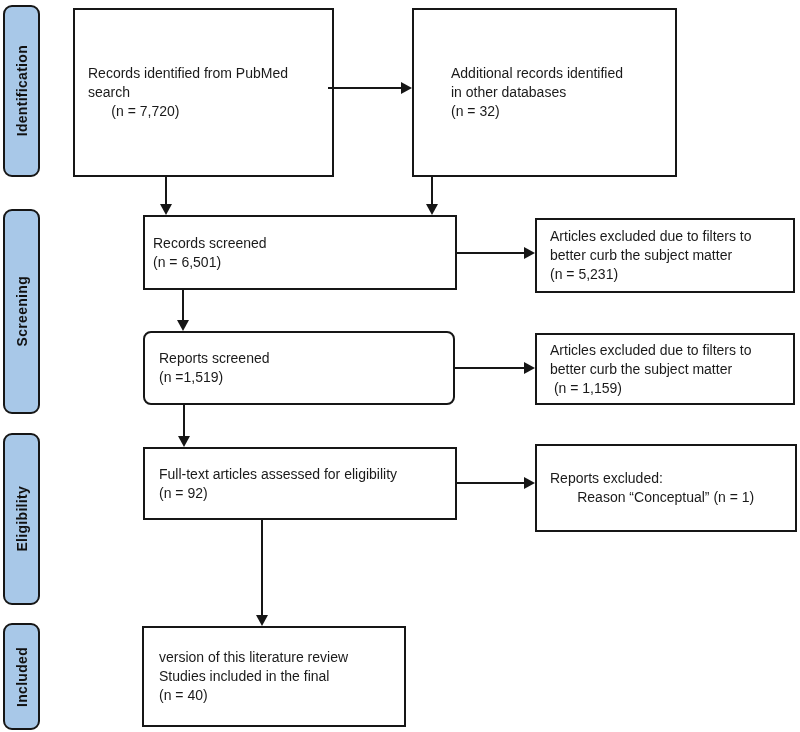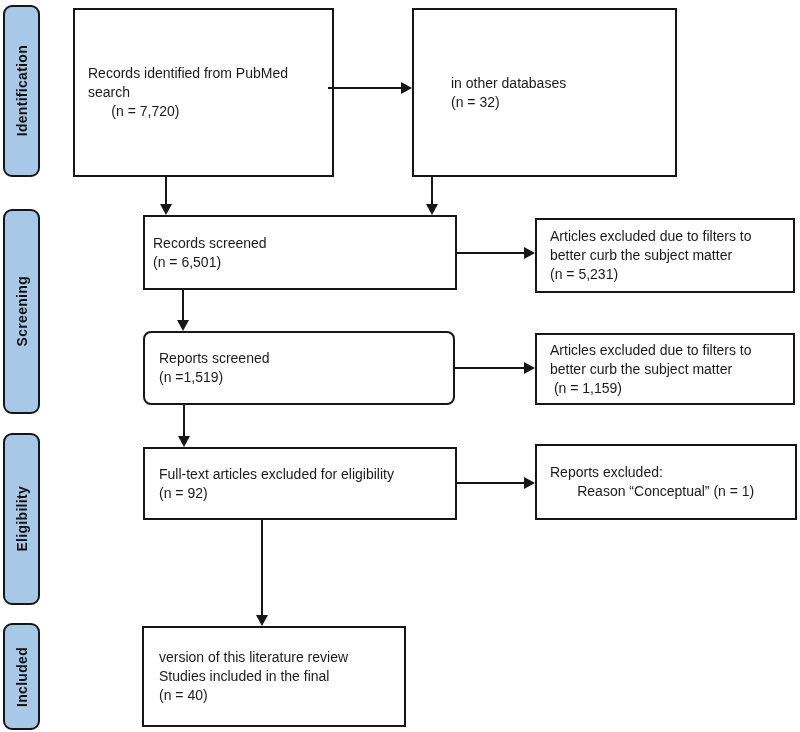--- a/index.html
+++ b/index.html
@@ -86,20 +86,21 @@
     <span class="stage-text">Included</span>
   </div>
 
   <div class="fbox" style="left:73px; top:8px; width:261px; height:169px; padding-left:13px;">
     <div class="line">Records identified from PubMed</div>
     <div class="line">search</div>
     <div class="line">      (n = 7,720)</div>
   </div>
 
   <div class="fbox" style="left:412px; top:8px; width:265px; height:169px; padding-left:37px;">
+    <div class="line">Additional records identified</div>
     <div class="line">in other databases</div>
     <div class="line">(n = 32)</div>
   </div>
 
   <div class="fbox" style="left:143px; top:215px; width:314px; height:75px; padding-left:8px;">
     <div class="line">Records screened</div>
     <div class="line">(n = 6,501)</div>
   </div>
 
   <div class="fbox" style="left:535px; top:218px; width:260px; height:75px; padding-left:13px;">
@@ -113,25 +114,25 @@
     <div class="line">(n =1,519)</div>
   </div>
 
   <div class="fbox" style="left:535px; top:333px; width:260px; height:72px; padding-left:13px;">
     <div class="line">Articles excluded due to filters to</div>
     <div class="line">better curb the subject matter</div>
     <div class="line"> (n = 1,159)</div>
   </div>
 
   <div class="fbox" style="left:143px; top:447px; width:314px; height:73px; padding-left:14px;">
-    <div class="line">Full-text articles excluded for eligibility</div>
+    <div class="line">Full-text articles assessed for eligibility</div>
     <div class="line">(n = 92)</div>
   </div>
 
-  <div class="fbox" style="left:535px; top:444px; width:262px; height:76px; padding-left:13px;">
+  <div class="fbox" style="left:535px; top:444px; width:262px; height:88px; padding-left:13px;">
     <div class="line">Reports excluded:</div>
     <div class="line">       Reason “Conceptual” (n = 1)</div>
   </div>
 
   <div class="fbox" style="left:142px; top:626px; width:264px; height:101px; padding-left:15px;">
     <div class="line">version of this literature review</div>
     <div class="line">Studies included in the final</div>
     <div class="line">(n = 40)</div>
   </div>
 

